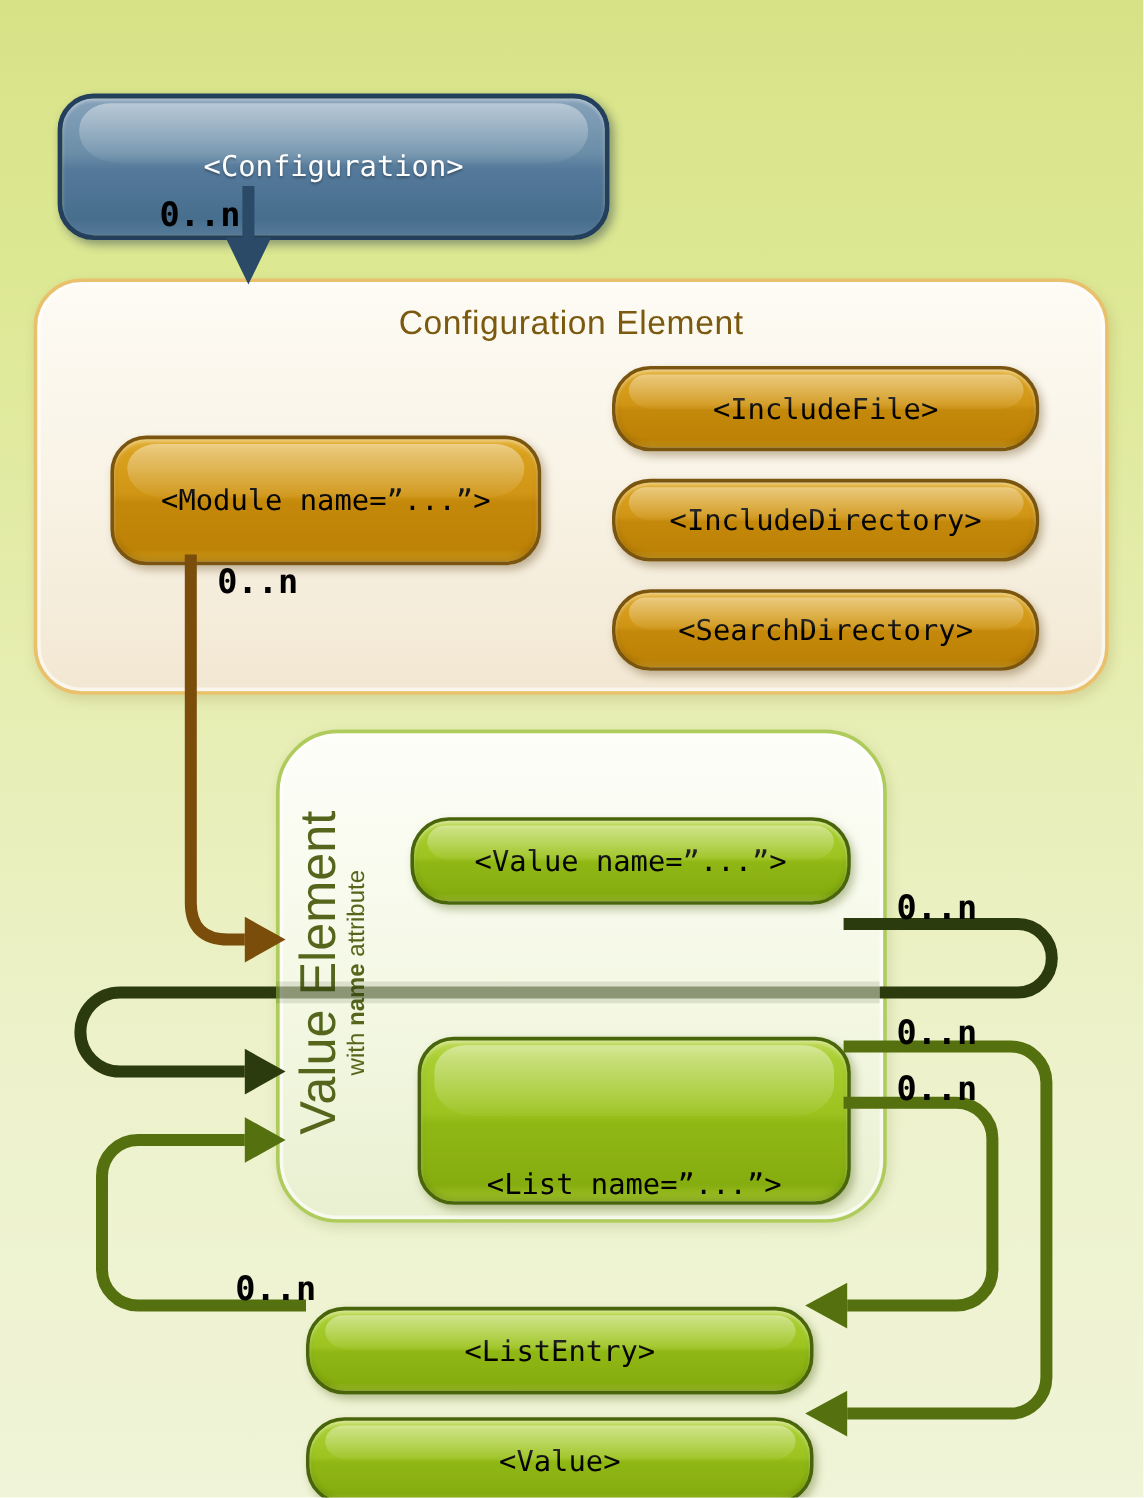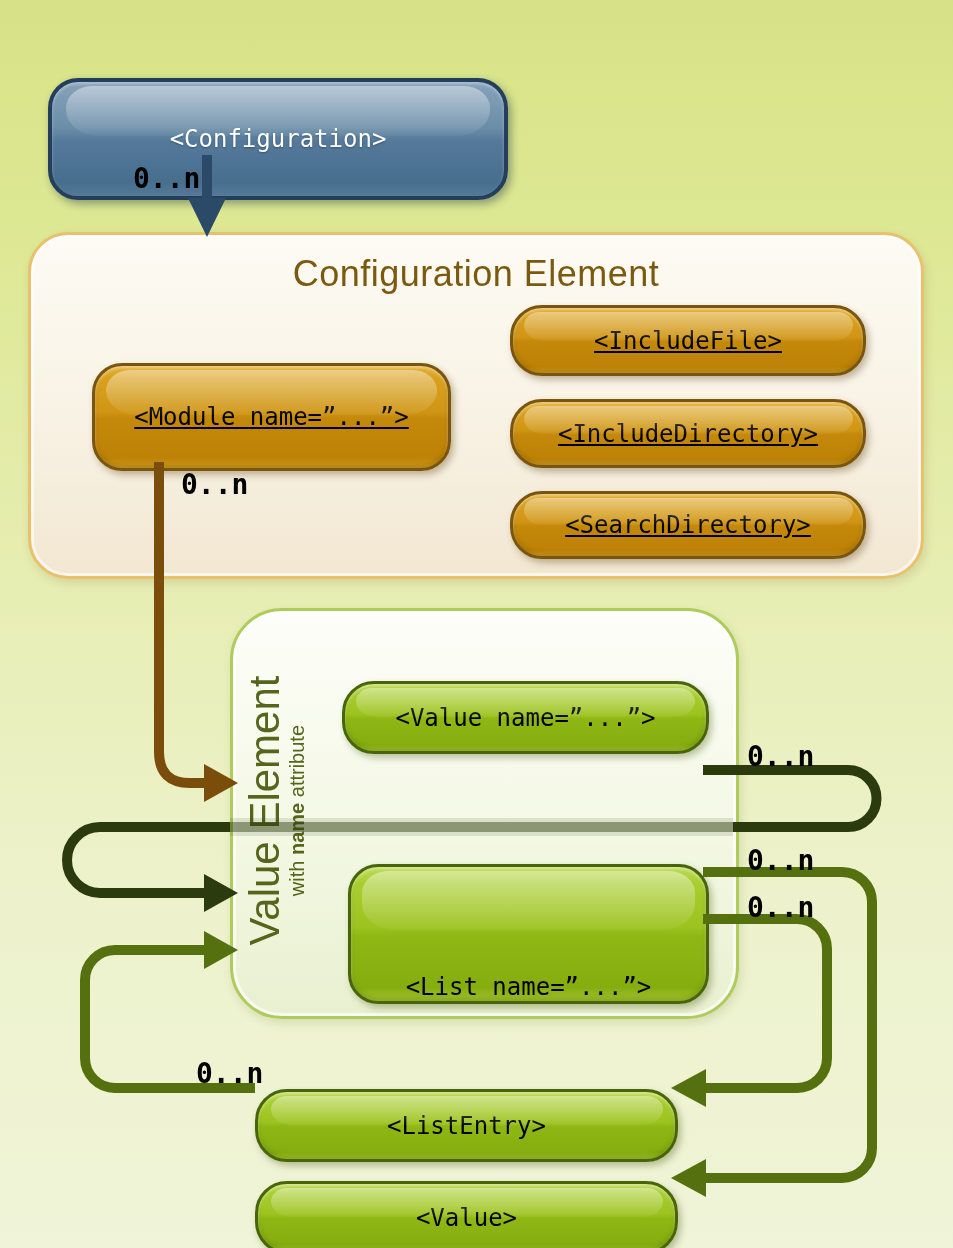--- a/index.html
+++ b/index.html
@@ -19,21 +19,21 @@
   .container{position:absolute;border-radius:40px;z-index:2;}
   .c-config{left:28px;top:232px;width:890px;height:341px;
     border:3px solid var(--config-border);
     background:linear-gradient(180deg,#fdfbf4 0%,#f8f2e4 55%,#f2e7d2 100%);
     box-shadow:inset 0 0 0 3px rgba(255,255,255,.6), 2px 4px 10px rgba(120,100,40,.18);}
   .c-value{left:230px;top:608px;width:503px;height:405px;border-radius:52px;
     border:3px solid var(--value-border);
     background:linear-gradient(180deg,#fdfef9 0%,#f4f8e4 55%,#e9f0d0 100%);
     box-shadow:inset 0 0 0 3px rgba(255,255,255,.65), 2px 4px 10px rgba(100,120,40,.18);}
   .container-title{position:absolute;top:18px;left:0;right:0;text-align:center;
-    font-family:"Liberation Sans",sans-serif;font-size:36px;color:var(--title-color);letter-spacing:.5px;}
+    font-family:"Liberation Sans",sans-serif;font-size:28px;color:var(--title-color);letter-spacing:.5px;}
 
   
   .ve-label{position:absolute;left:228px;top:608px;width:96px;height:405px;z-index:3;
     display:flex;align-items:center;justify-content:center;}
   .ve-label-inner{transform:rotate(-90deg);white-space:nowrap;text-align:center;
     font-family:"Liberation Sans",sans-serif;color:var(--ve-label-color);line-height:1.05;}
   .ve-label-big{font-size:42px;}
   .ve-label-small{font-size:20px;}
   .ve-label-small b{font-weight:bold;}
 
@@ -42,21 +42,21 @@
     color:#000;font-size:24px;white-space:nowrap;}
   .node::before{content:"";position:absolute;left:3%;right:3%;top:4px;height:44%;
     border-radius:26px 26px 34px 34px/22px 22px 26px 26px;
     background:linear-gradient(180deg,rgba(255,255,255,.42),rgba(255,255,255,.04));pointer-events:none;}
   .blue{border:4px solid var(--blue-border);border-radius:30px;color:#fff;
     background:linear-gradient(180deg,#87a2ba 0%,#6b8ea8 40%,#54799a 52%,#486e8e 88%,#557a98 100%);
     box-shadow:3px 4px 8px rgba(20,40,60,.4), inset 0 2px 3px rgba(255,255,255,.35);
     text-shadow:0 1px 2px rgba(0,0,0,.3);}
   .orange{border:3px solid var(--orange-border);border-radius:32px;
     background:linear-gradient(180deg,#e4b238 0%,#d9a01e 12%,#d09514 45%,#c4880a 52%,#bd8206 90%,#cf9c1c 100%);
-    box-shadow:3px 4px 7px rgba(90,60,10,.35), inset 0 2px 3px rgba(255,255,255,.4), inset 0 -3px 4px rgba(90,60,0,.22);text-decoration:underline;}
+    box-shadow:3px 4px 7px rgba(90,60,10,.35), inset 0 2px 3px rgba(255,255,255,.4), inset 0 -3px 4px rgba(90,60,0,.22);}
   .green{border:3px solid var(--green-border);border-radius:32px;
     background:linear-gradient(180deg,#c0da58 0%,#a8ce30 12%,#9cc31f 45%,#8fb714 52%,#86ad0f 90%,#a2c32c 100%);
     box-shadow:3px 4px 7px rgba(70,90,10,.35), inset 0 2px 3px rgba(255,255,255,.4), inset 0 -3px 4px rgba(60,80,0,.22);margin-top:36px;}
 
   .n-config{left:48px;top:43px;width:452px;height:114px;margin-top:35px;}
   .n-module{left:92px;top:363px;width:353px;height:102px;border-radius:30px;}
   .n-incfile{left:510px;top:305px;width:350px;height:65px;}
   .n-incdir{left:510px;top:399px;width:350px;height:63px;}
   .n-searchdir{left:510px;top:491px;width:350px;height:62px;}
   .n-value{left:342px;top:645px;width:361px;height:67px;}

